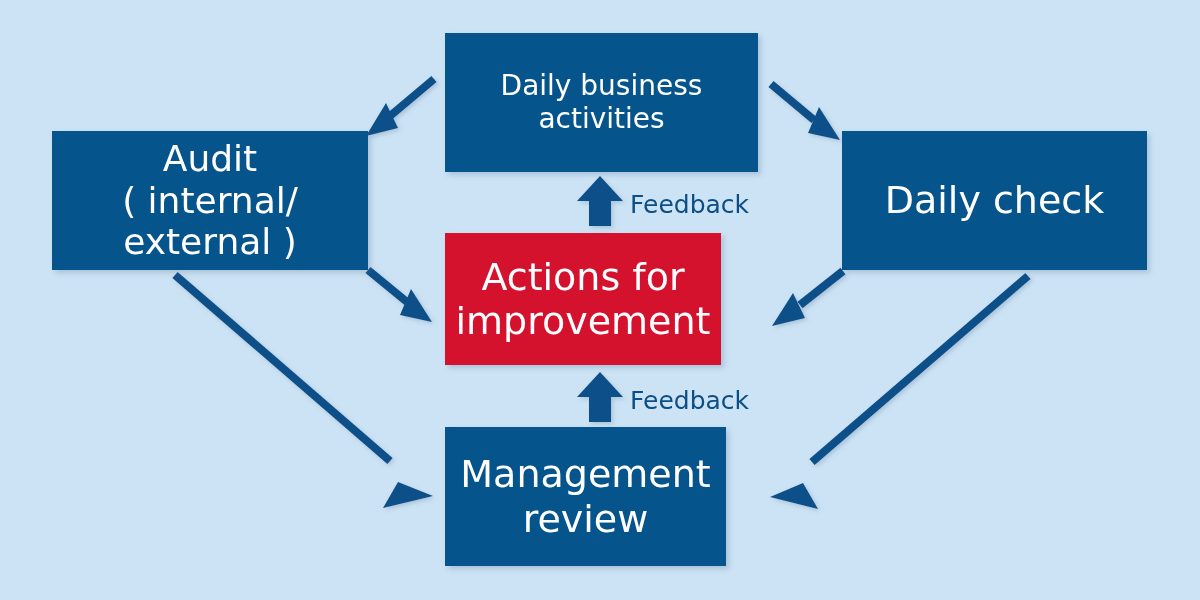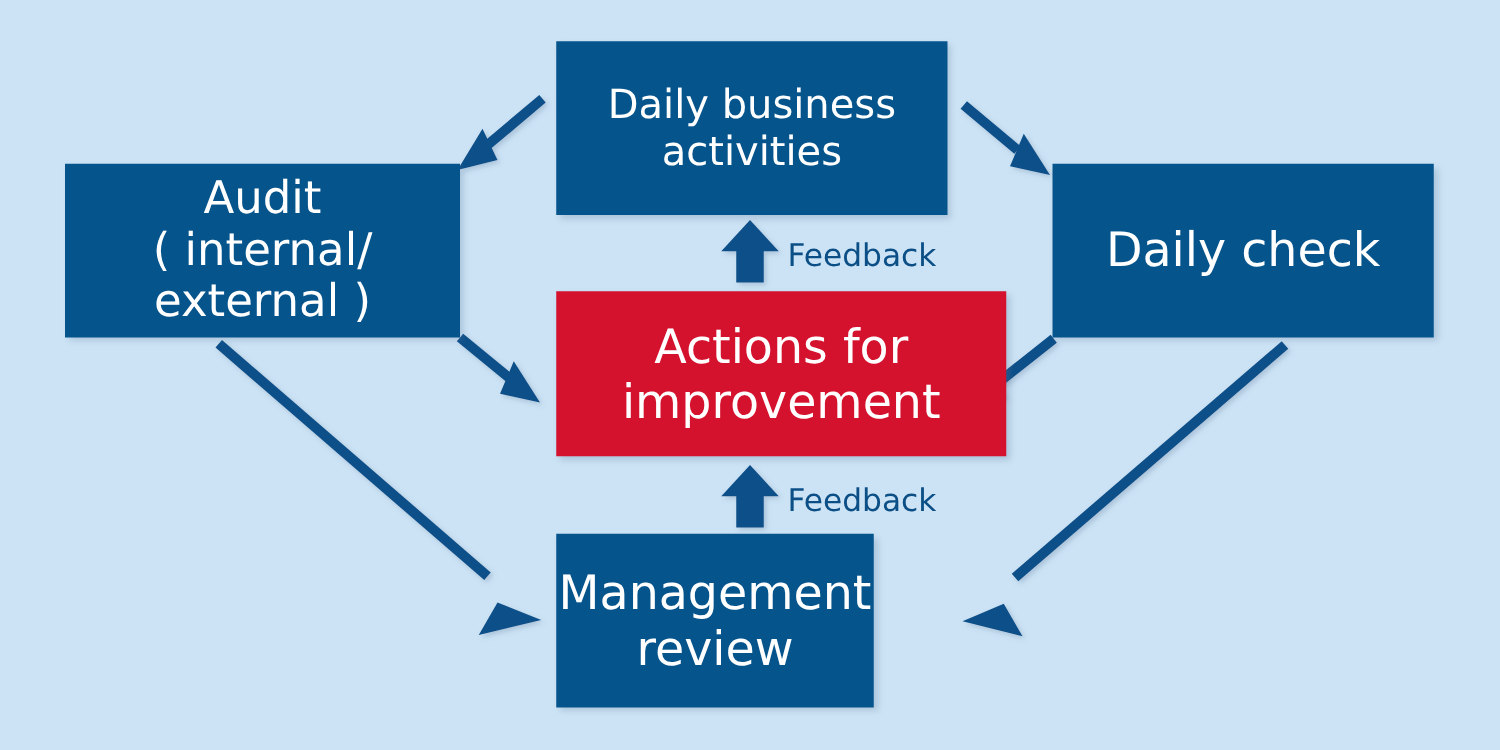--- a/index.html
+++ b/index.html
@@ -42,24 +42,24 @@
   .node-label {
     white-space: pre-line;
     padding: 0 6px;
     font-weight: 400;
   }
 
   
   #node-daily-business { left: 445px; top: 33px;  width: 313px; height: 139px; }
   #node-audit          { left: 52px;  top: 131px; width: 316px; height: 139px; }
   #node-daily-check    { left: 842px; top: 131px; width: 305px; height: 139px; }
-  #node-actions        { left: 445px; top: 233px; width: 360px; height: 132px; }
-  #node-management     { left: 445px; top: 427px; width: 254px; height: 139px; }
+  #node-actions        { left: 445px; top: 233px; width: 276px; height: 132px; }
+  #node-management     { left: 445px; top: 427px; width: 281px; height: 139px; }
 
-  #node-daily-business .node-label { font-size: 32px; }
+  #node-daily-business .node-label { font-size: 28px; }
   #node-audit .node-label          { font-size: 36px; }
   #node-daily-check .node-label    { font-size: 38px; }
   #node-actions .node-label        { font-size: 38px; }
   #node-management .node-label     { font-size: 38px; }
 
   .feedback-label {
     position: absolute;
     color: #0b4f86;
     font-size: 25px;
     z-index: 4;

